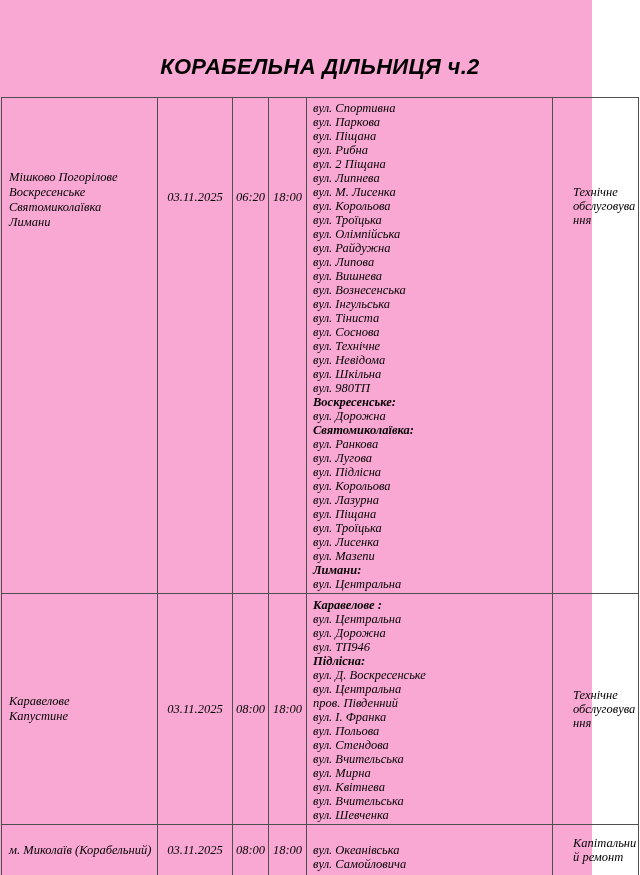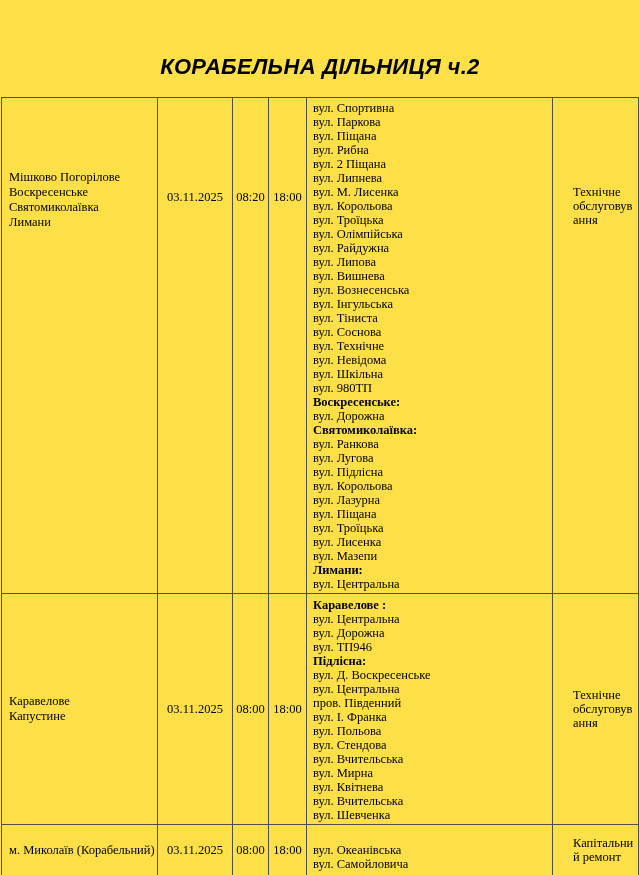--- a/index.html
+++ b/index.html
@@ -4,21 +4,21 @@
 <style>
   * { box-sizing: border-box; }
   html, body {
     margin: 0; padding: 0;
     width: 640px; height: 875px;
     background: #ffffff;
     font-family: "Liberation Serif", serif;
     color: #000;
     overflow: hidden;
   }
-  .page { position: relative; width: 640px; height: 875px; background:#fde047; }
+  .page { position: relative; width: 592px; height: 875px; background:#f9a8d4; }
   .page-title {
     position: absolute;
     top: 54px; left: 0; width: 640px;
     text-align: center;
     font-family: "Liberation Sans", sans-serif;
     font-weight: bold;
     font-style: italic;
     font-size: 22px;
     letter-spacing: 0.3px;
     color: #000;
@@ -31,20 +31,21 @@
     table-layout: fixed;
   }
   td {
     border: 1px solid #4f4f4f;
     font-size: 12.5px;
     line-height: 14px;
     padding: 0;
     vertical-align: middle;
     overflow: hidden;
     word-wrap: break-word;
+    font-style: italic;
   }
   col.c-loc   { width: 156px; }
   col.c-date  { width: 75px; }
   col.c-start { width: 36px; }
   col.c-end   { width: 38px; }
   col.c-str   { width: 246px; }
   col.c-work  { width: 86px; }
 
   td.loc   { padding-left: 7px; padding-right: 0; line-height: 15px; }
   td.date, td.start, td.end { text-align: center; }
@@ -87,21 +88,21 @@
     </colgroup>
     <tbody>
       <tr class="r0">
         <td class="loc">
             <div class="locline">Мішково Погорілове</div>
             <div class="locline">Воскресенське</div>
             <div class="locline">Святомиколаївка</div>
             <div class="locline">Лимани</div>
           </td>
         <td class="date">03.11.2025</td>
-        <td class="start">08:20</td>
+        <td class="start">06:20</td>
         <td class="end">18:00</td>
         <td class="streets">
             <div class="sline">вул. Спортивна</div>
             <div class="sline">вул. Паркова</div>
             <div class="sline">вул. Піщана</div>
             <div class="sline">вул. Рибна</div>
             <div class="sline">вул. 2 Піщана</div>
             <div class="sline">вул. Липнева</div>
             <div class="sline">вул. М. Лисенка</div>
             <div class="sline">вул. Корольова</div>

